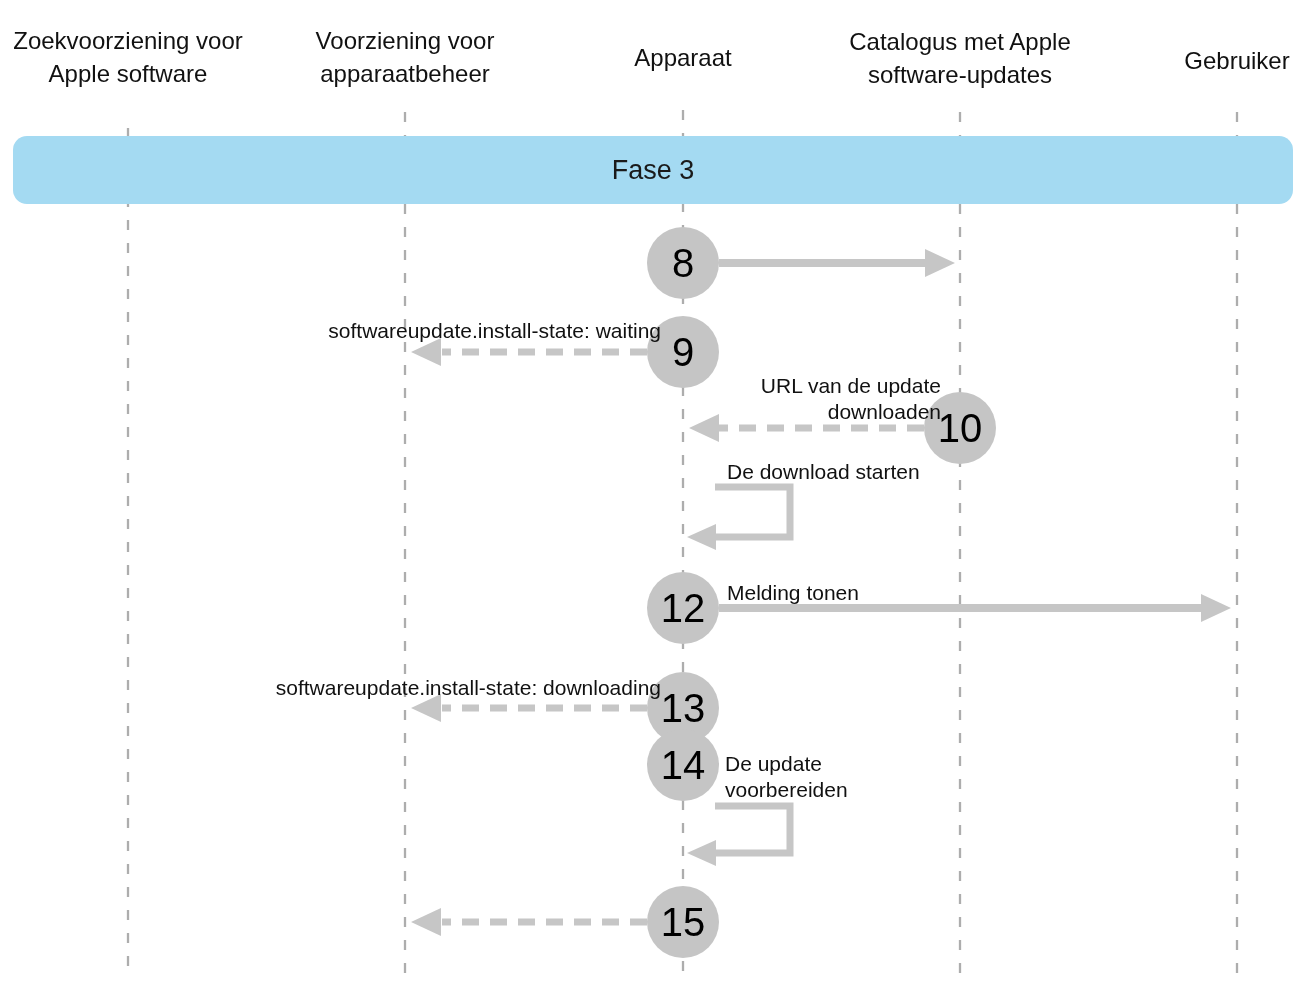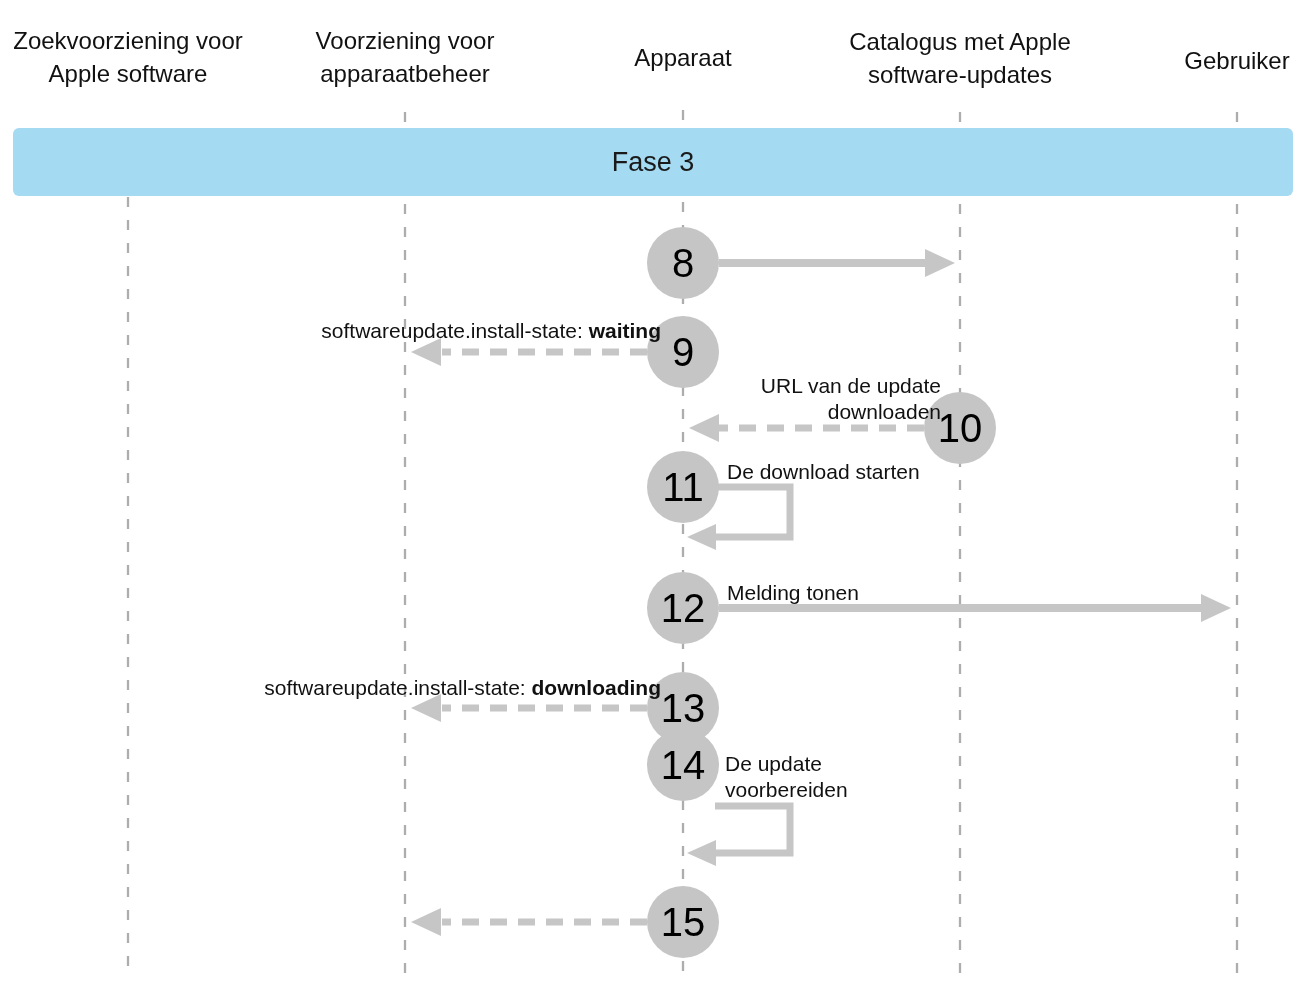--- a/index.html
+++ b/index.html
@@ -11,35 +11,35 @@
   .lifeline { stroke:#ADADAD; stroke-width:2.3; stroke-dasharray:10 13; }
   .arrow-solid { stroke:#C6C6C6; stroke-width:8; }
   .arrow-dashed { stroke:#C6C6C6; stroke-width:7; stroke-dasharray:17 11; }
   .loop { fill:none; stroke:#C6C6C6; stroke-width:7; }
   .head { fill:#C6C6C6; }
   .header {
     position:absolute; transform:translateX(-50%); text-align:center;
     font-size:24px; line-height:33px; color:#111111;
   }
   .banner {
-    position:absolute; left:13px; top:128px; width:1280px; height:68px;
-    background:#A4DAF2; border-radius:6px;
+    position:absolute; left:13px; top:136px; width:1280px; height:68px;
+    background:#A4DAF2; border-radius:14px;
     display:flex; align-items:center; justify-content:center;
     font-size:27px; color:#1A1A1A; z-index:2;
   }
   .circle {
     position:absolute; width:72px; height:72px; border-radius:50%;
     background:#C5C5C5; display:flex; align-items:center; justify-content:center;
     font-size:40px; color:#000000; z-index:3;
   }
   .lbl {
     position:absolute; font-size:21px; line-height:26px; white-space:nowrap;
     color:#111111; z-index:3;
   }
-  .lbl .bold { font-weight:700; }
+  .lbl .bold { font-weight:400; }
   .lbl-right { text-align:right; }
 </style>
 </head>
 <body>
 
 <div class="canvas">
 
   <svg class="wires" width="1303" height="987" viewBox="0 0 1303 987">
 
     <line class="lifeline" x1="128" y1="128" x2="128" y2="975"></line>
@@ -79,21 +79,20 @@
   <div class="header" style="left:960px;top:25px;width:262px">Catalogus met Apple software-updates</div>
   <div class="header" style="left:1237px;top:44px;width:160px">Gebruiker</div>
 
   <div class="banner">
     <span>Fase 3</span>
   </div>
 
   <div class="circle" style="left:647px;top:227px">8</div>
   <div class="circle" style="left:647px;top:316px">9</div>
   <div class="circle" style="left:924px;top:392px">10</div>
-  <div class="circle" style="left:647px;top:451px">11</div>
   <div class="circle" style="left:647px;top:572px">12</div>
   <div class="circle" style="left:647px;top:672px">13</div>
   <div class="circle" style="left:647px;top:729px">14</div>
   <div class="circle" style="left:647px;top:886px">15</div>
 
 
   <div class="lbl lbl-right" style="right:663px;top:318px">
     <span>softwareupdate.install-state: </span><span class="bold">waiting</span>
   </div>
 

